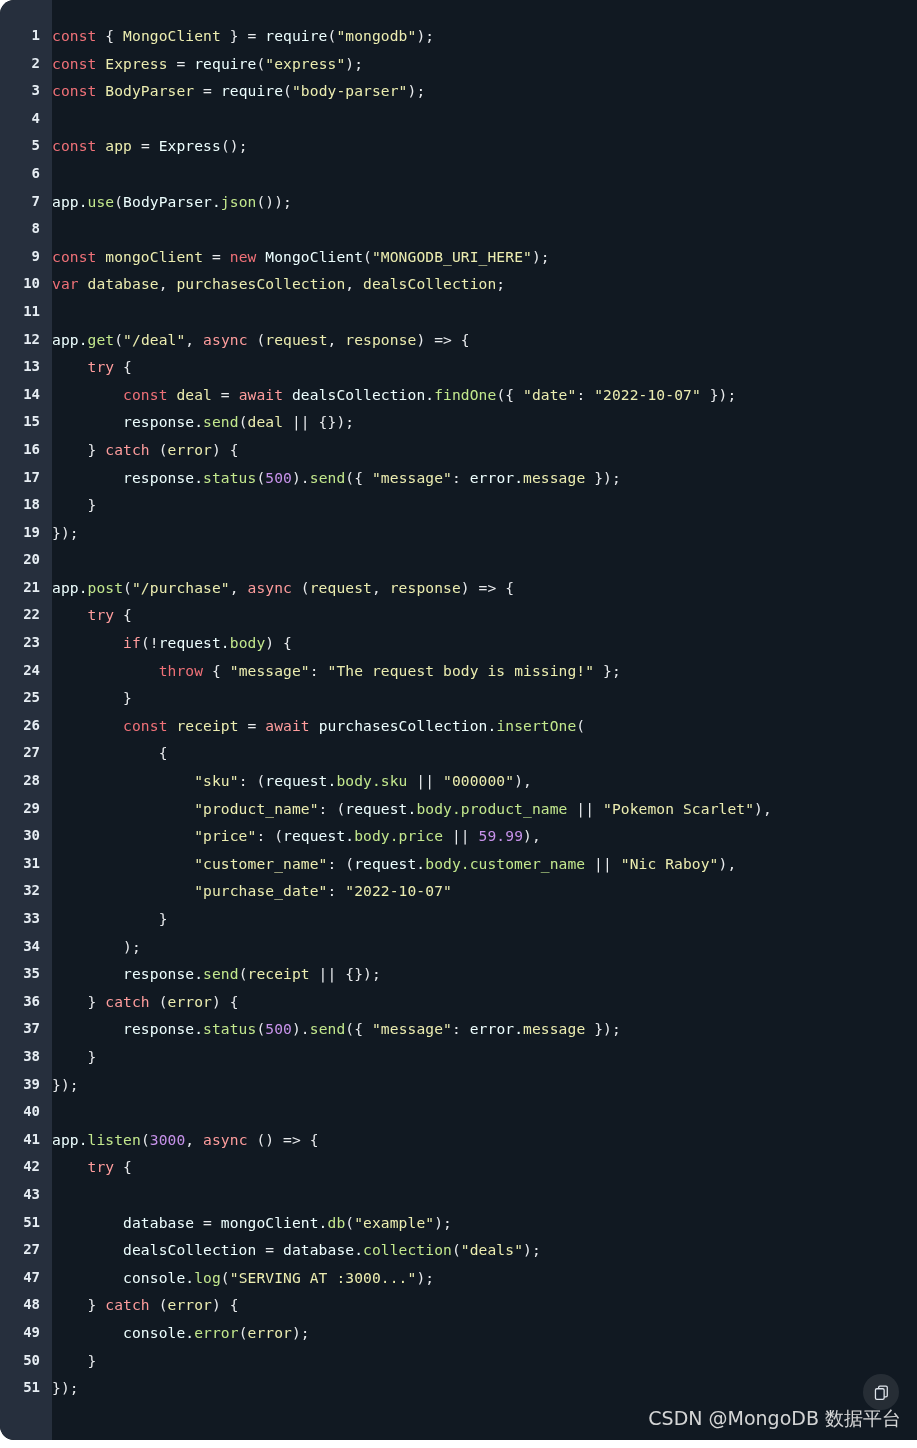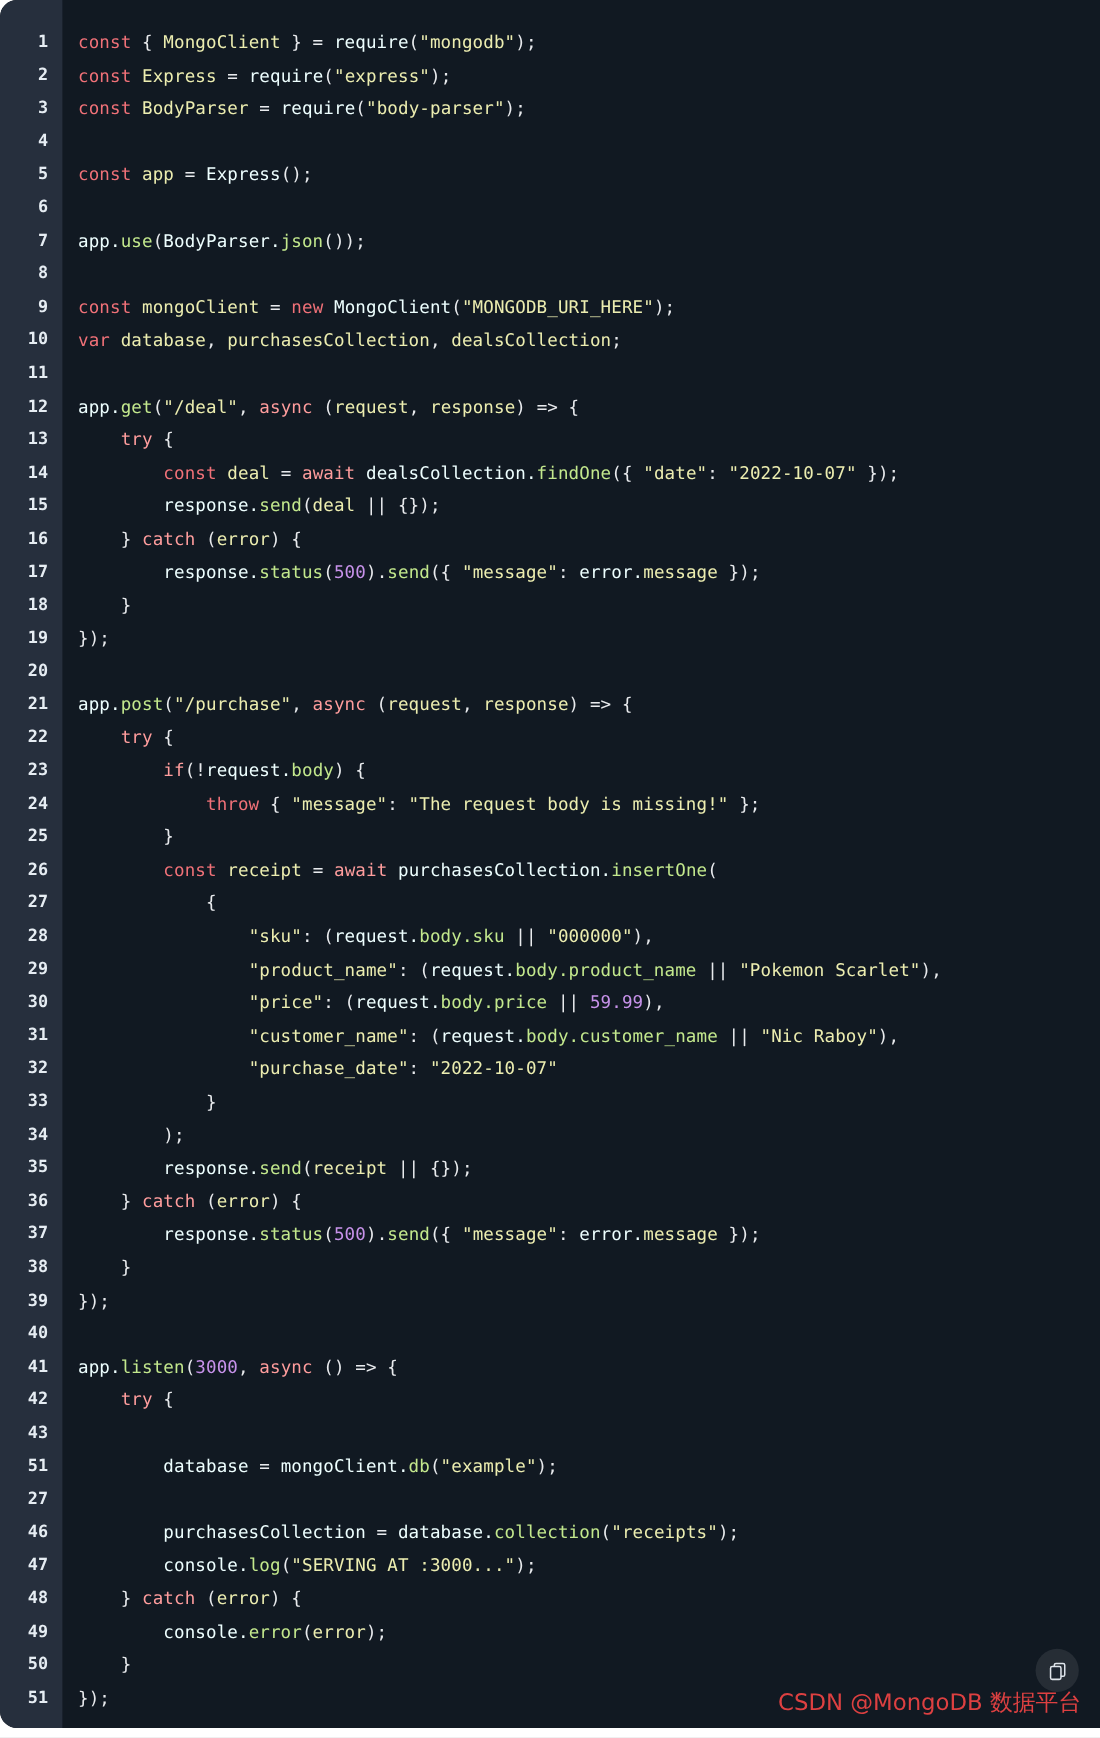--- a/index.html
+++ b/index.html
@@ -53,21 +53,20 @@
     padding-right: 12px;
     text-align: right;
     color: #e6edf3;
     font-size: 14px;
     font-weight: bold;
     font-family: "DejaVu Sans Mono", monospace;
     user-select: none;
   }
 
   .lc {
-    padding-left: 13px;
     font-size: 14.6px;
     white-space: pre;
     color: #e8eaed;
     font-family: "DejaVu Sans Mono", monospace;
     letter-spacing: 0.1px;
   }
 
   
   .t-kw   { color: #f07178; }   
   .t-kw2  { color: #ff9d9d; text-align: center; }   
@@ -90,21 +89,21 @@
     align-items: center;
     justify-content: center;
     cursor: pointer;
   }
   .copy-button svg { display: block; }
 
   .watermark {
     position: absolute;
     right: 16px;
     bottom: 8px;
-    color: #ef4444;
+    color: #e5e5e5;
     opacity: 0.92;
     font-size: 19px;
     font-family: "DejaVu Sans", sans-serif;
     white-space: nowrap;
     user-select: none;
   }
 
   .bottom-strip {
     position: absolute;
     left: 0;
@@ -291,24 +290,21 @@
       </div>
       <div class="line">
         <div class="ln">43</div>
       </div>
       <div class="line">
         <div class="ln">51</div>
         <div class="lc"><span class="t-pun">        </span><span class="t-pln">database</span><span class="t-pun"> = </span><span class="t-pln">mongoClient.</span><span class="t-fn">db</span><span class="t-pun">(</span><span class="t-str">"example"</span><span class="t-pun">);</span></div>
       </div>
       <div class="line">
         <div class="ln">27</div>
-      </div>
-      <div class="line">
-        <div class="ln">46</div>
-        <div class="lc"><span class="t-pun">        </span><span class="t-pln">purchasesCollection</span><span class="t-pun"> = </span><span class="t-pln">database.</span><span class="t-fn">collection</span><span class="t-pun">(</span><span class="t-str">"receipts"</span><span class="t-pun">);</span></div>
+        <div class="lc"><span class="t-pun">        </span><span class="t-pln">dealsCollection</span><span class="t-pun"> = </span><span class="t-pln">database.</span><span class="t-fn">collection</span><span class="t-pun">(</span><span class="t-str">"deals"</span><span class="t-pun">);</span></div>
       </div>
       <div class="line">
         <div class="ln">47</div>
         <div class="lc"><span class="t-pun">        </span><span class="t-pln">console.</span><span class="t-fn">log</span><span class="t-pun">(</span><span class="t-str">"SERVING AT :3000..."</span><span class="t-pun">);</span></div>
       </div>
       <div class="line">
         <div class="ln">48</div>
         <div class="lc"><span class="t-pun">    } </span><span class="t-kw2">catch</span><span class="t-pun"> (</span><span class="t-var">error</span><span class="t-pun">) {</span></div>
       </div>
       <div class="line">

